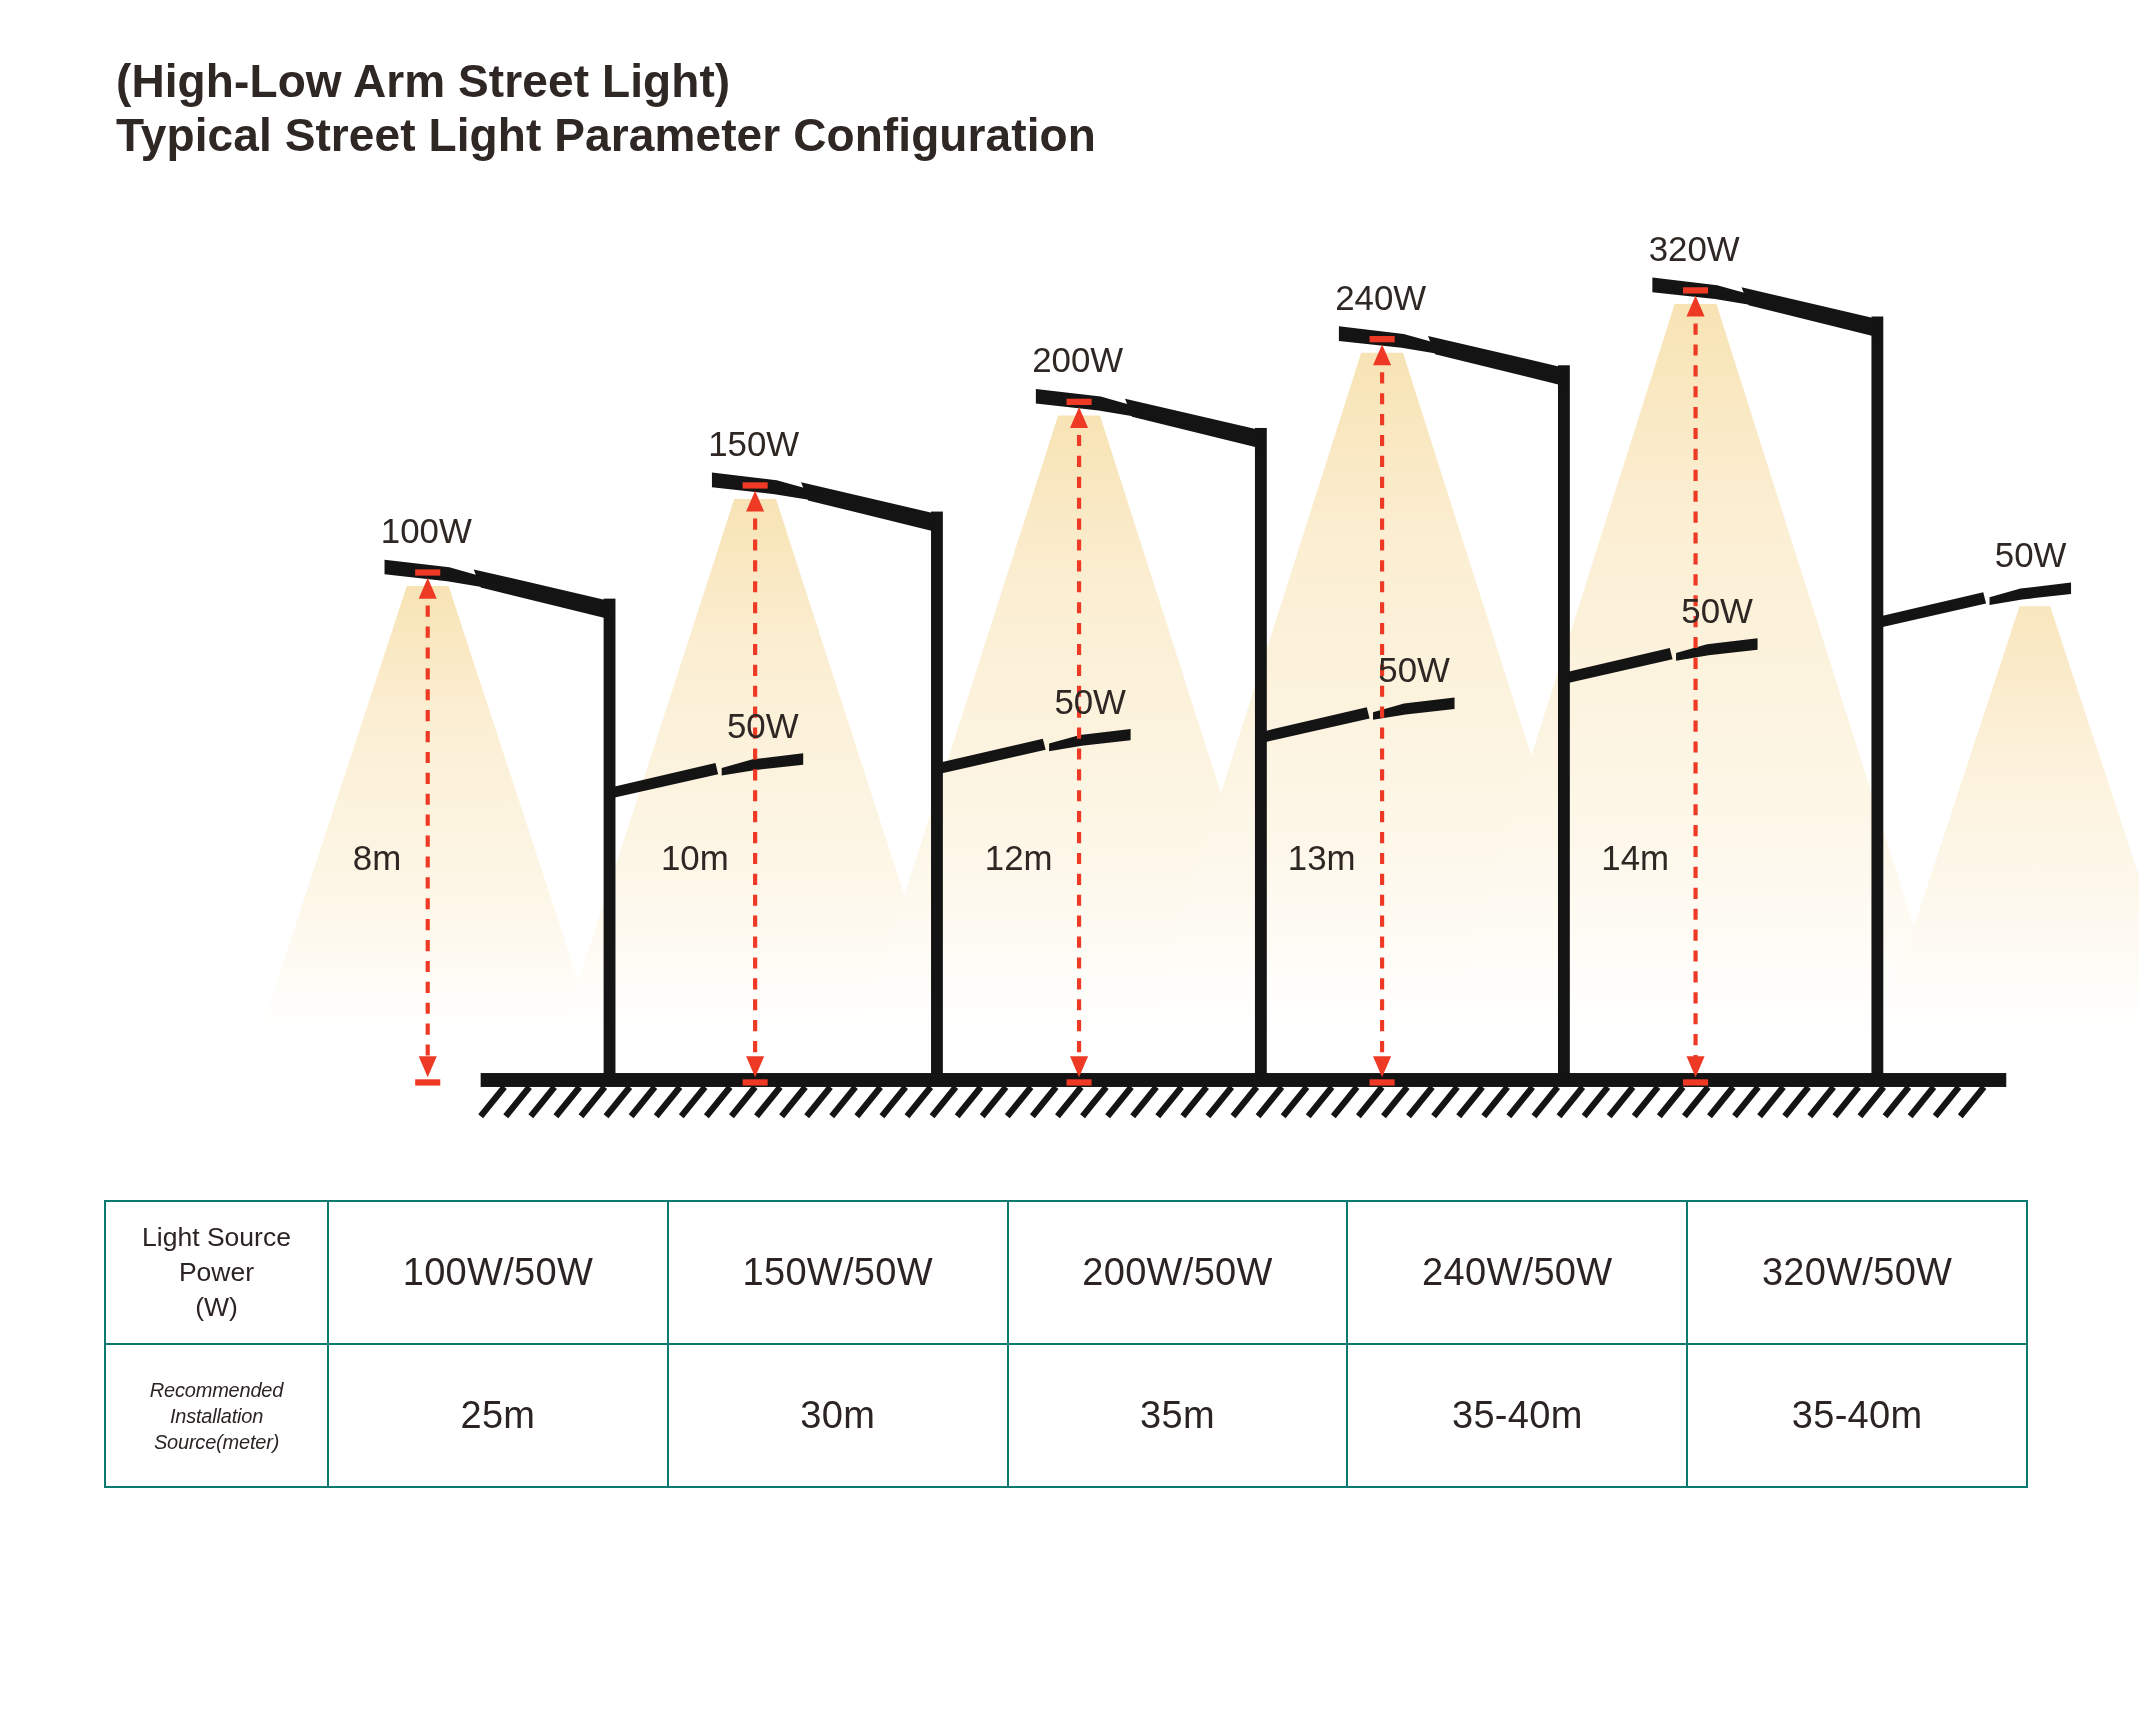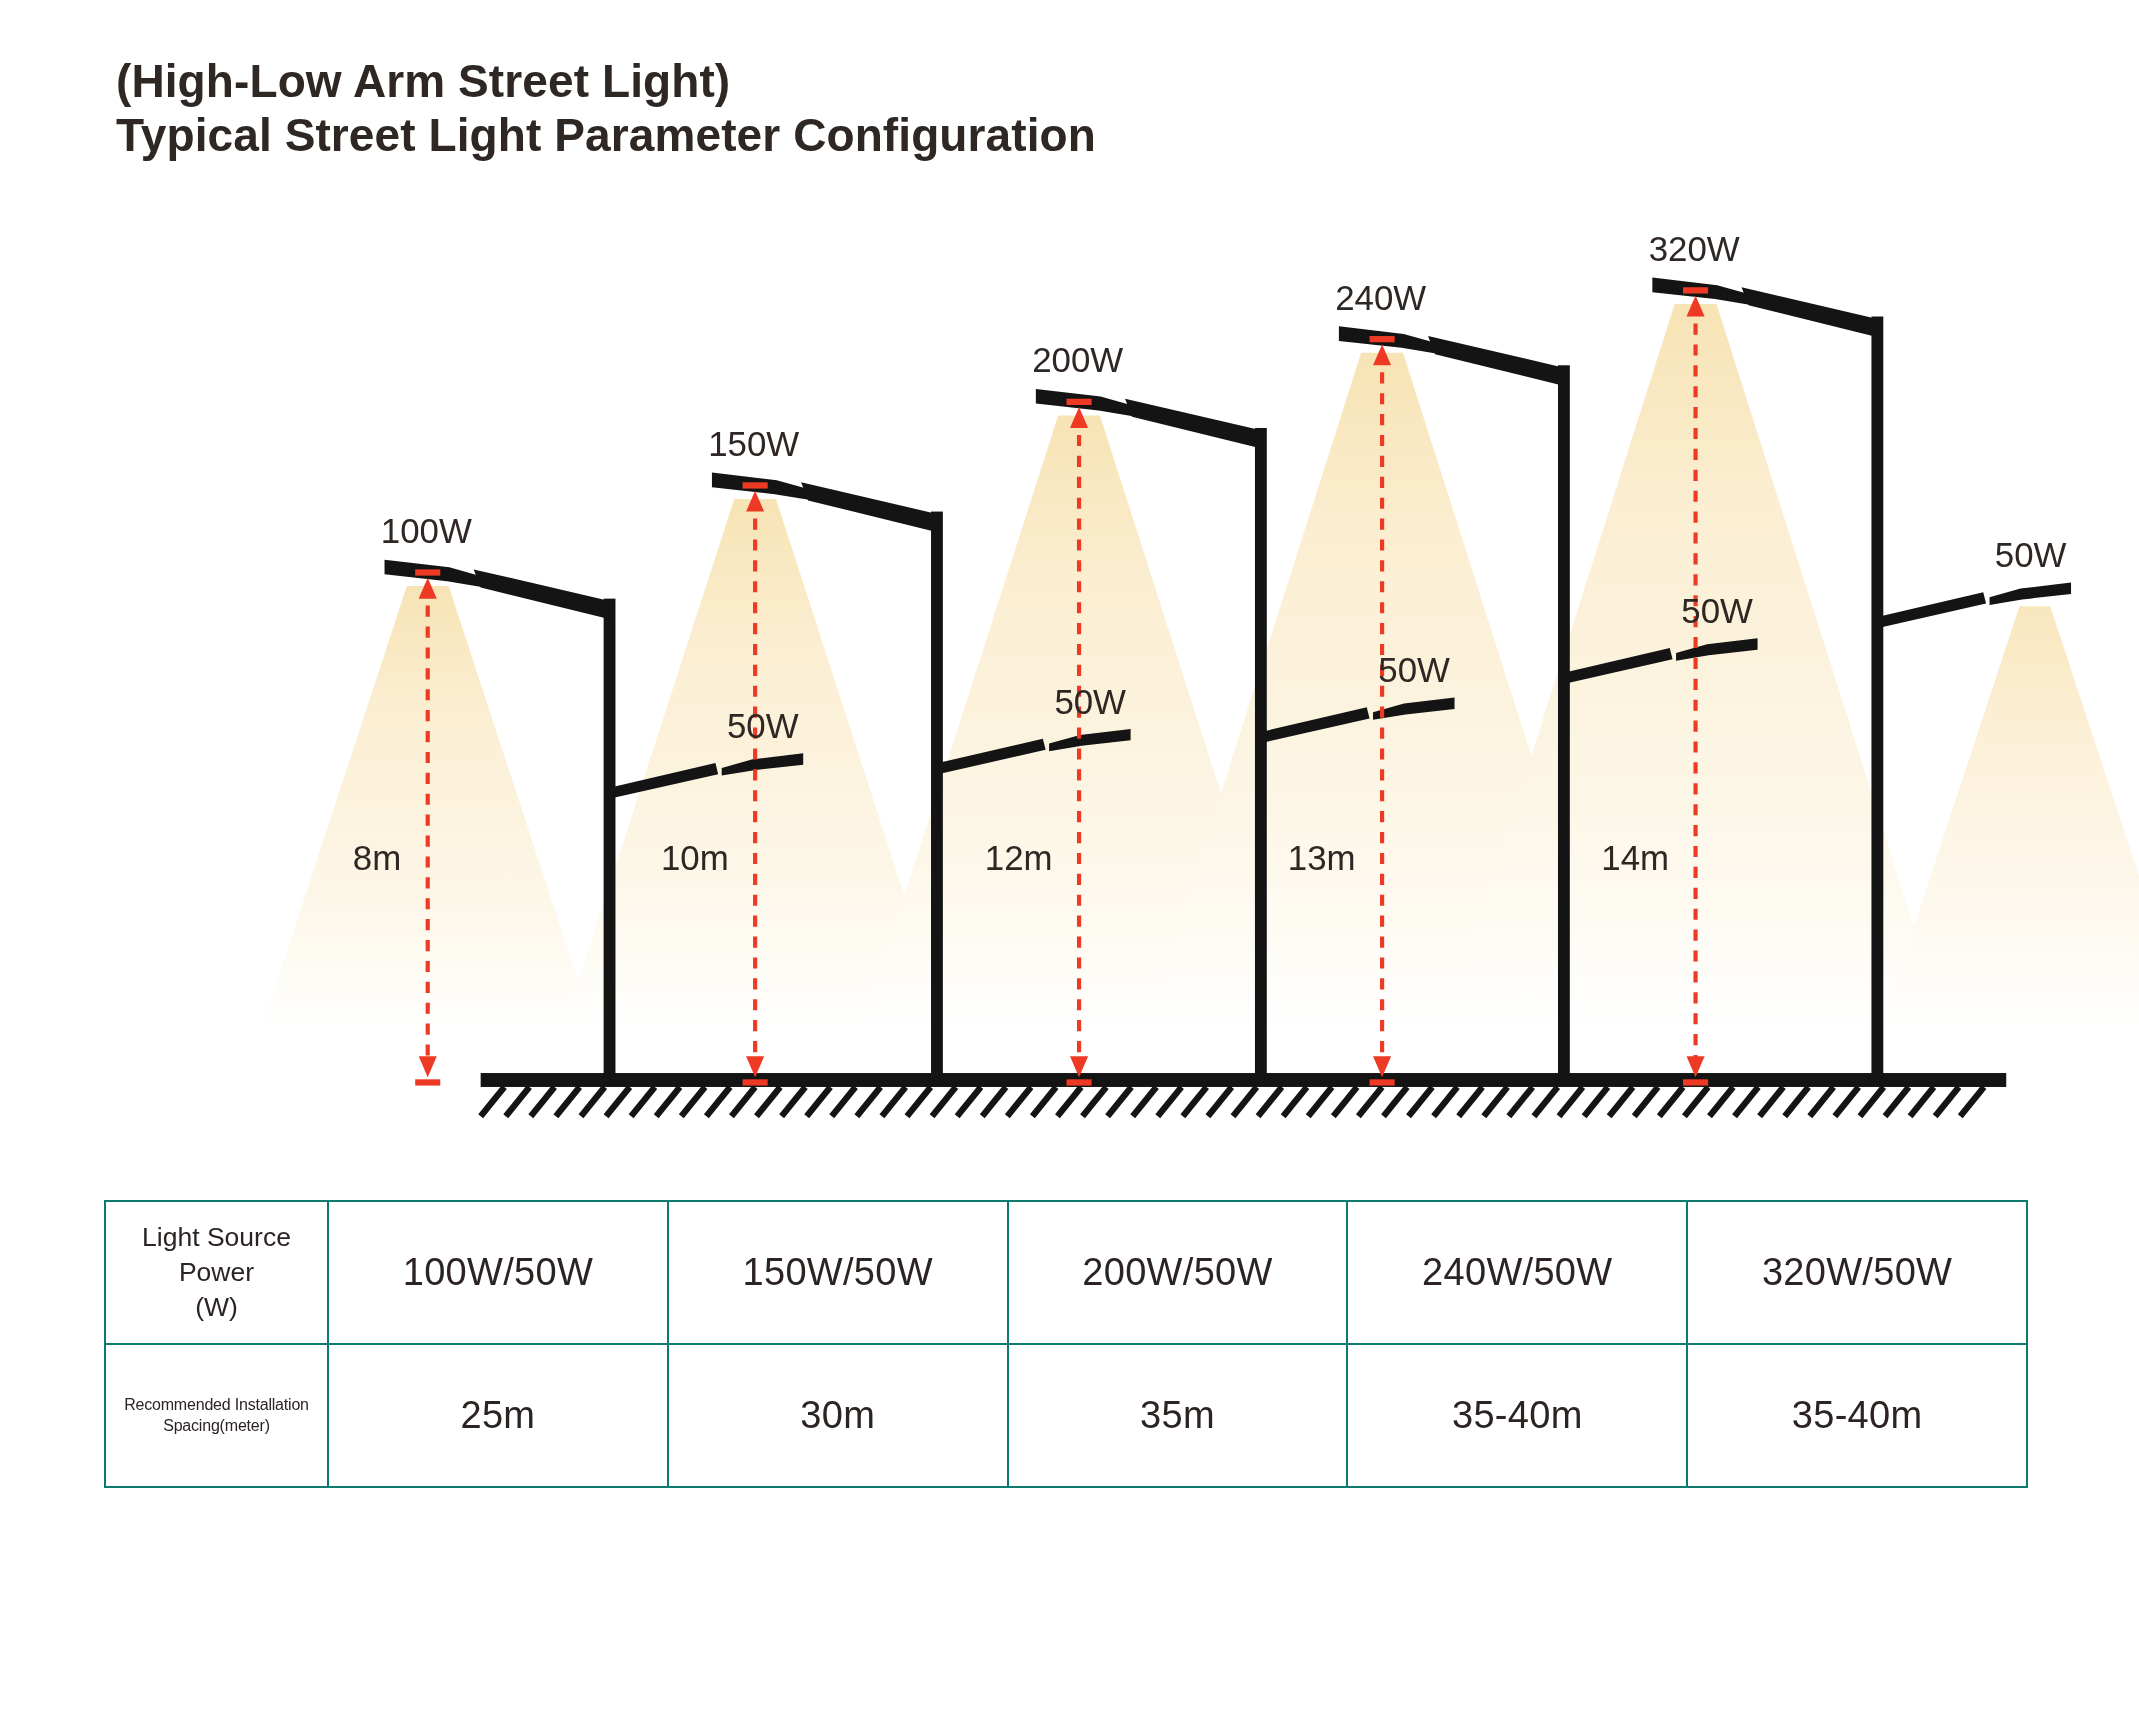--- a/index.html
+++ b/index.html
@@ -69,23 +69,24 @@
     font-family: "Liberation Sans", sans-serif;
     padding: 4.2px 5.6px;
   }
   table.spec tr { height: 143px; }
   td.rowhead {
     width: 223px;
     font-size: 26.5px;
     line-height: 1.32;
   }
   td.rowhead.small {
-    font-size: 16px;
+    font-size: 20px;
     line-height: 1.3;
     letter-spacing: -0.2px;
+    font-style: italic;
   }
   td.val {
     font-size: 38px;
     letter-spacing: 0.3px;
   }
 </style>
 </head>
 <body>
 
 <div id="title-block">
@@ -295,21 +296,21 @@
           </td>
           <td class="val">100W/50W</td>
           <td class="val">150W/50W</td>
           <td class="val">200W/50W</td>
           <td class="val">240W/50W</td>
           <td class="val">320W/50W</td>
         </tr>
         <tr>
           <td class="rowhead small">
             <div>Recommended Installation</div>
-            <div>Spacing(meter)</div>
+            <div>Source(meter)</div>
           </td>
           <td class="val">25m</td>
           <td class="val">30m</td>
           <td class="val">35m</td>
           <td class="val">35-40m</td>
           <td class="val">35-40m</td>
         </tr>
       </tbody>
   </table>
 </div>

